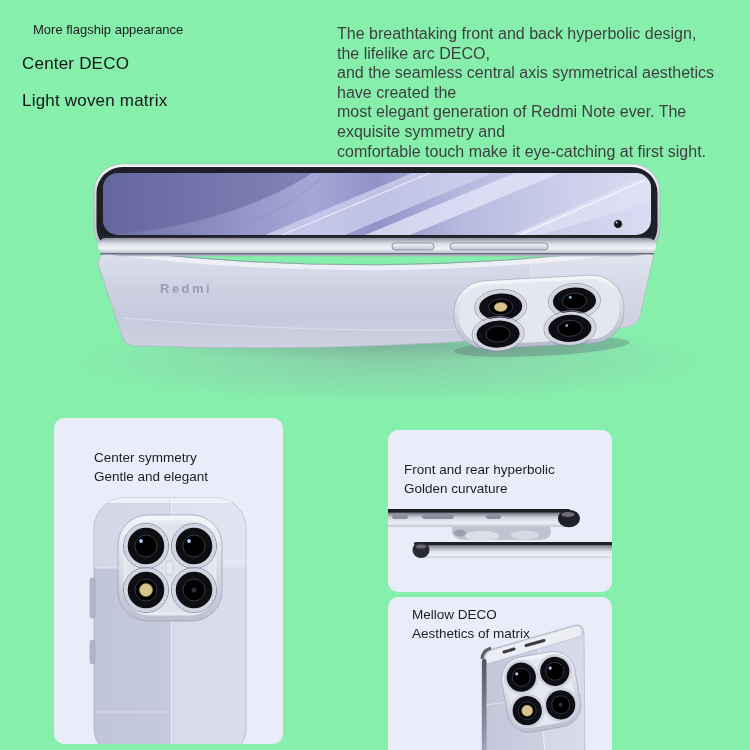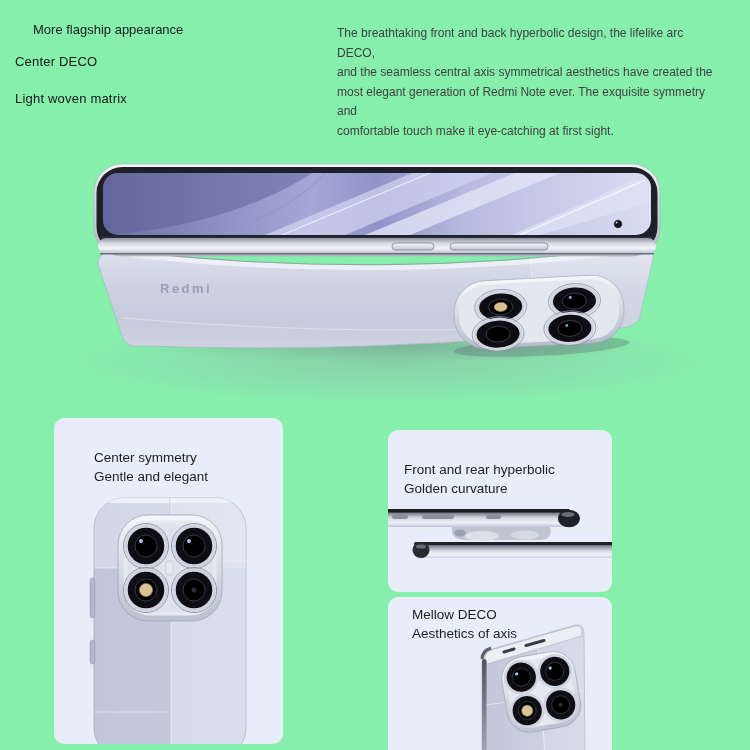--- a/index.html
+++ b/index.html
@@ -1,23 +1,23 @@
 <!DOCTYPE html>
 <html><head>
 <meta charset="utf-8">
 <style>
   html,body{margin:0;padding:0;background:#ffffff;}
   .canvas{position:relative;width:750px;height:750px;background:#86efac;overflow:hidden;
           font-family:"Liberation Sans",sans-serif;color:#1a1a1a;}
   .abs{position:absolute;}
   .tagline{left:33px;top:22px;font-size:13px;color:#1c1c1c;}
-  .headline{left:15px;font-size:13px;color:#161616;letter-spacing:.2px;}
+  .headline{left:22px;font-size:17px;color:#161616;letter-spacing:.2px;}
   .headline.h1{top:54px;}
   .headline.h2{top:91px;}
-  .description{left:337px;top:24px;width:385px;font-size:12px;line-height:19.6px;color:#3f3f3f;}
+  .description{left:337px;top:24px;width:385px;font-size:16px;line-height:19.6px;color:#3f3f3f;}
   .hero{left:60px;top:140px;width:640px;height:270px;}
   .panel{background:#e9edf9;border-radius:10px;overflow:hidden;}
   .panel-left{left:54px;top:418px;width:229px;height:326px;}
   .panel-tr{left:388px;top:430px;width:224px;height:162px;}
   .panel-br{left:388px;top:597px;width:224px;height:153px;border-radius:10px 10px 0 0;}
   .panel-title{position:absolute;font-size:13.5px;line-height:19px;color:#1e1e1e;z-index:2;}
   .panel-left .panel-title{left:40px;top:30px;}
   .panel-tr .panel-title{left:16px;top:30px;}
   .panel-br .panel-title{left:24px;top:8px;}
   .panel svg{position:absolute;left:0;top:0;}
@@ -264,21 +264,21 @@
           <circle cx="140" cy="172" r="2.5" fill="#2e2e38"></circle>
         </g>
         <rect x="112" y="143" width="7" height="14" rx="3" fill="#e8eaf2" stroke="#b6bac8" stroke-width="0.6"></rect>
       </g>
     </svg>
   </div>
 
   <div class="abs panel panel-br">
     <div class="panel-title">
       <div>Mellow DECO</div>
-      <div>Aesthetics of axis</div>
+      <div>Aesthetics of matrix</div>
     </div>
     <svg width="224" height="153" viewBox="0 0 224 153">
       <defs>
         <linearGradient id="br-body" x1="0" y1="0" x2="1" y2="0">
           <stop offset="0%" stop-color="#c9cde0"></stop>
             <stop offset="55%" stop-color="#d2d6e7"></stop>
             <stop offset="100%" stop-color="#d8dbea"></stop>
         </linearGradient>
         <linearGradient id="br-edge" x1="0" y1="0" x2="0" y2="1">
           <stop offset="0%" stop-color="#3f3f4a"></stop>

